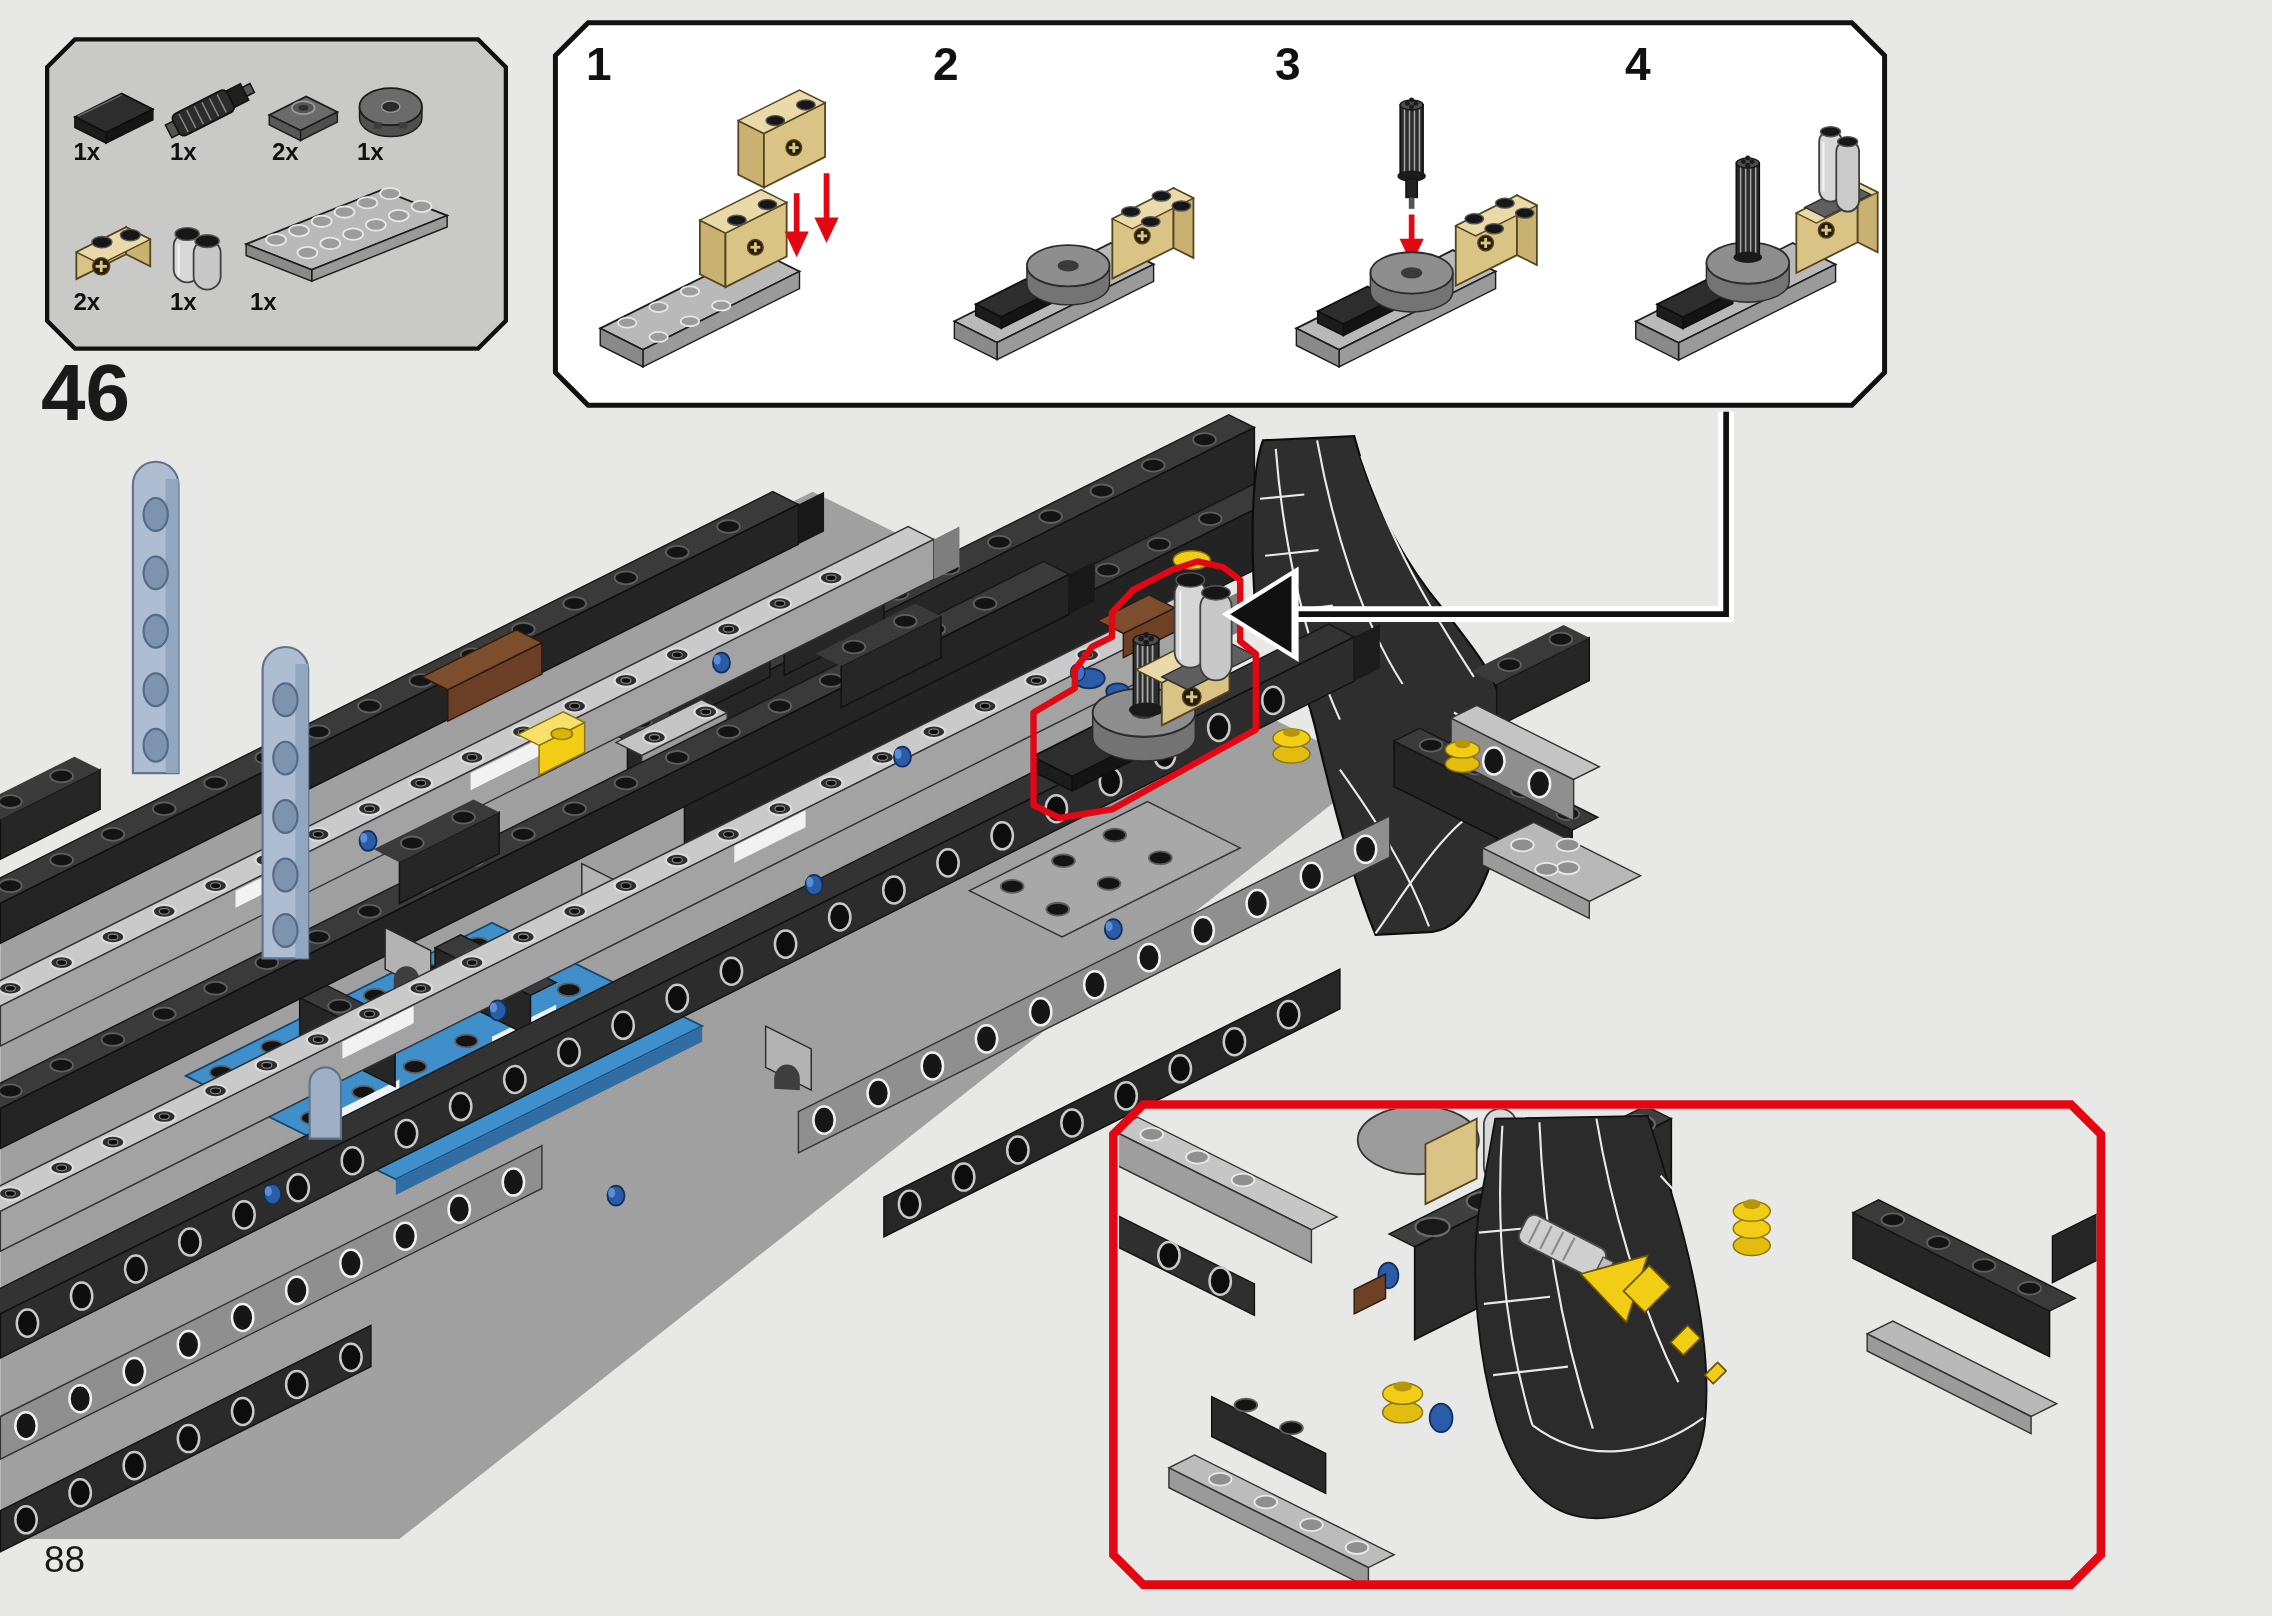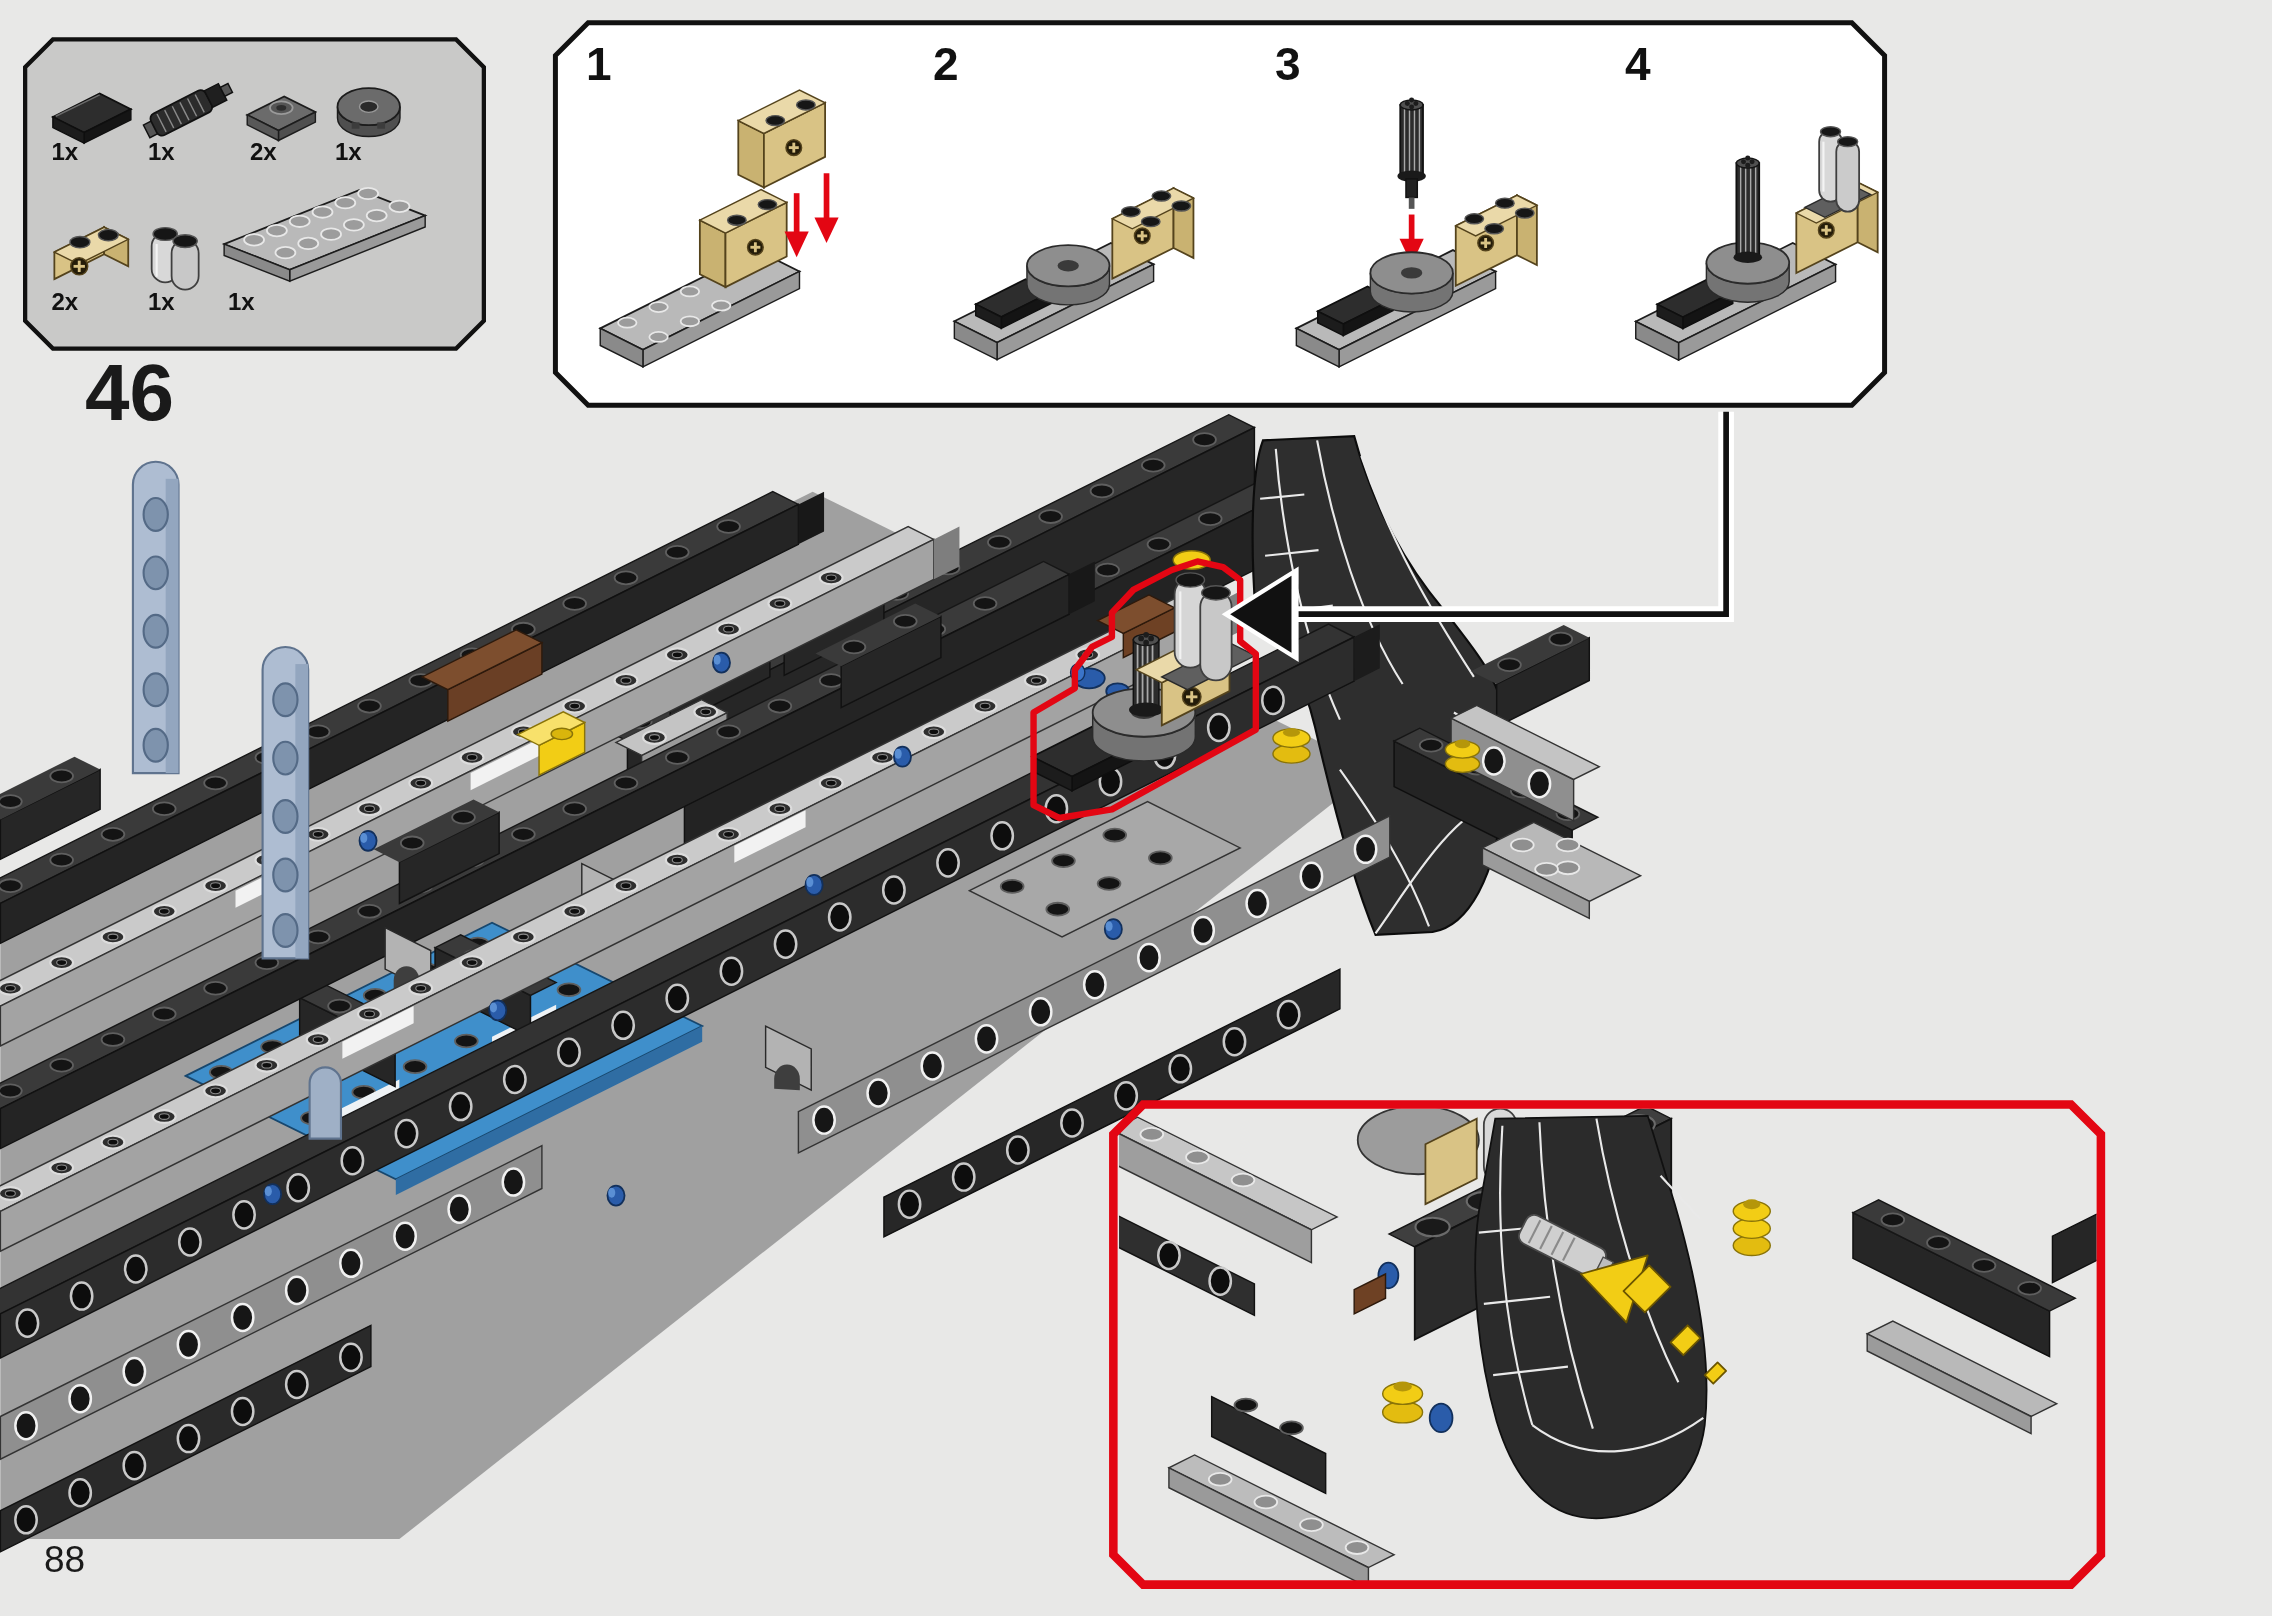--- a/index.html
+++ b/index.html
@@ -4,32 +4,32 @@
 <style>
   html,body{margin:0;padding:0;}
   body{
     width:2273px;height:1616px;position:relative;overflow:hidden;
     background:#e8e8e7;
     font-family:"Liberation Sans","DejaVu Sans",sans-serif;
     color:#111;
   }
   .layer{position:absolute;left:0;top:0;}
   
-  .parts-box{position:absolute;left:23px;top:37px;width:422px;height:314px;}
+  .parts-box{position:absolute;left:45px;top:37px;width:422px;height:314px;}
   .parts-box .frame{position:absolute;left:0;top:0;}
   .part{position:absolute;}
   .part-icon{position:absolute;left:0;top:0;}
   .part-count{
     position:absolute;font-weight:bold;font-size:24px;letter-spacing:0px;
     color:#111;
   }
   
   .big-step-number{
     position:absolute;left:41px;top:353px;
-    font-size:80px;font-weight:bold;color:#1a1a1a;line-height:1;margin-left:44px;
+    font-size:80px;font-weight:bold;color:#1a1a1a;line-height:1;
   }
   
   .steps-panel{position:absolute;left:552px;top:20px;width:1336px;height:388px;}
   .steps-panel .frame{position:absolute;left:0;top:0;}
   .substep{position:absolute;top:0;width:328px;height:388px;}
   .substep-number{
     position:absolute;left:0;top:21.4px;
     font-size:46px;font-weight:bold;color:#111;line-height:1;
   }
   .substep-diagram{position:absolute;left:0px;top:66px;}

